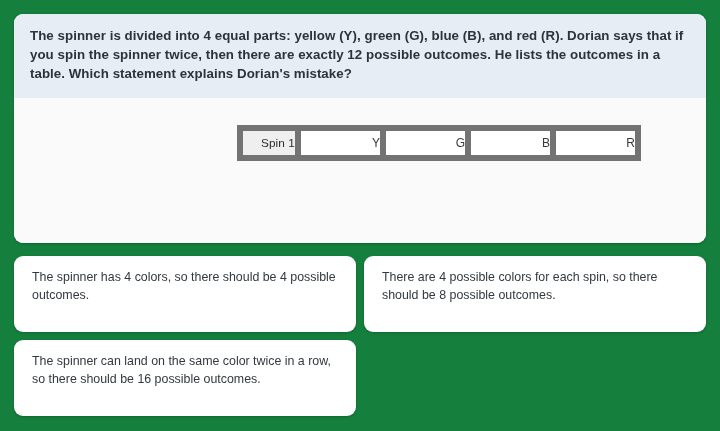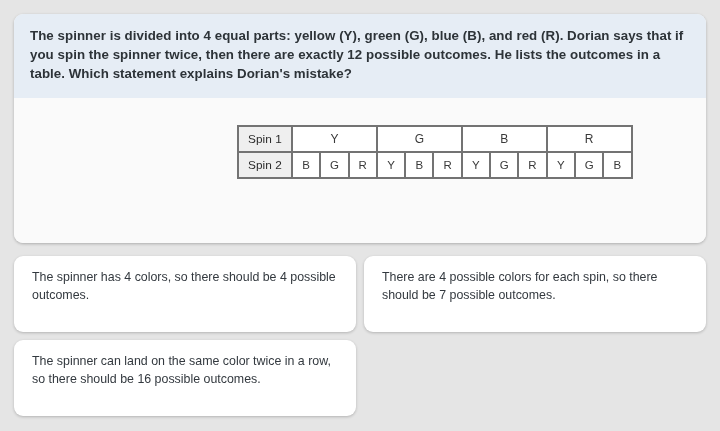--- a/index.html
+++ b/index.html
@@ -10,21 +10,21 @@
     width: 720px;
     height: 431px;
     background: #2172d4;
     font-family: "Liberation Sans", sans-serif;
     overflow: hidden;
   }
   .screen {
     position: relative;
     width: 720px;
     height: 431px;
-    background: #e5e5e5;
+    background: #15803d;
     box-sizing: border-box;
   }
 
   
   .question-card {
     position: absolute;
     left: 14px;
     top: 14px;
     width: 692px;
     height: 229px;
@@ -66,22 +66,22 @@
     left: 223px;
     top: 27px;
     }
   table.outcomes {
     border-collapse: collapse;
     font-size: 11.5px;
     color: #333333;
     background: #ffffff;
   }
   table.outcomes td, table.outcomes th {
-    border: 2px solid #737373;
-    text-align: center;
+    border: 6px solid #737373;
+    text-align: right;
     vertical-align: middle;
     height: 24px;
     padding: 0;
     font-weight: normal;
   }
   td.rowhead, th.rowhead {
     background: #efefef;
     font-weight: bold;
     color: #2b2b2b;
     width: 52px;
@@ -142,47 +142,32 @@
       <div class="outcome-table-wrap">
         <table class="outcomes">
           <tbody>
             <tr>
               <td class="rowhead">Spin 1</td>
               <td class="spin1cell" colspan="3">Y</td>
               <td class="spin1cell" colspan="3">G</td>
               <td class="spin1cell" colspan="3">B</td>
               <td class="spin1cell" colspan="3">R</td>
             </tr>
-            <tr>
-              <td class="rowhead">Spin 2</td>
-              <td class="spin2cell">B</td>
-              <td class="spin2cell">G</td>
-              <td class="spin2cell">R</td>
-              <td class="spin2cell">Y</td>
-              <td class="spin2cell">B</td>
-              <td class="spin2cell">R</td>
-              <td class="spin2cell">Y</td>
-              <td class="spin2cell">G</td>
-              <td class="spin2cell">R</td>
-              <td class="spin2cell">Y</td>
-              <td class="spin2cell">G</td>
-              <td class="spin2cell">B</td>
-            </tr>
           </tbody>
         </table>
       </div>
 
     </div>
   </div>
 
   <div class="choices">
     <div class="choice">
       <p class="choice-text">The spinner has 4 colors, so there should be 4 possible outcomes.</p>
     </div>
     <div class="choice">
-      <p class="choice-text">There are 4 possible colors for each spin, so there should be 7 possible outcomes.</p>
+      <p class="choice-text">There are 4 possible colors for each spin, so there should be 8 possible outcomes.</p>
     </div>
     <div class="choice">
       <p class="choice-text">The spinner can land on the same color twice in a row, so there should be 16 possible outcomes.</p>
     </div>
   </div>
 
 </div>
 
 </body></html>

